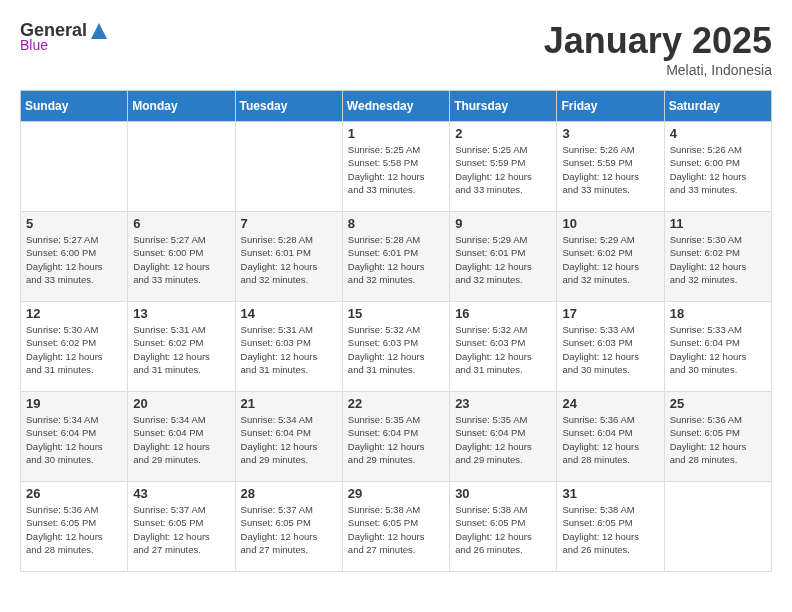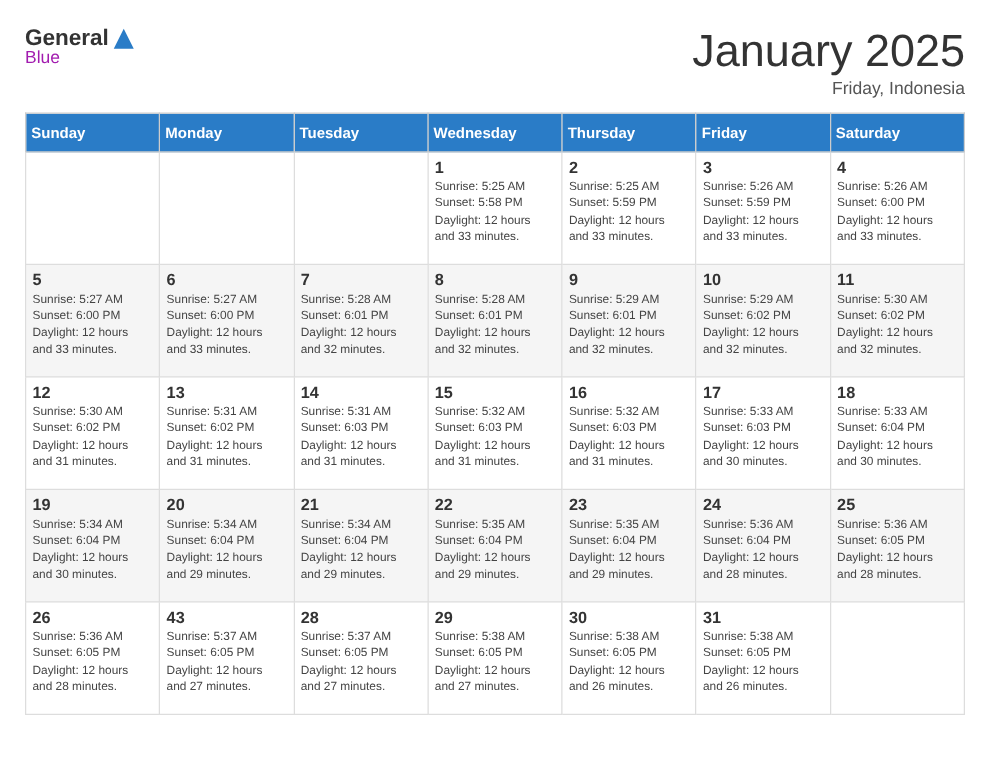--- a/index.html
+++ b/index.html
@@ -20,21 +20,21 @@
       display: flex;
       align-items: center;
     }
     .logo-general { color: #333; }
     .title-block {
       text-align: right;
     }
     .month-title {
       font-size: 36px;
       color: #333;
-      font-weight: normal;
+      font-weight: bold;
     }
     .subtitle {
       font-size: 14px;
       color: #555;
     }
     table {
       width: 100%;
       border-collapse: collapse;
       table-layout: fixed;
     }
@@ -81,21 +81,21 @@
         <span class="logo-general" style="font-size:18px;font-weight:bold;color:#333;">General</span>
         <svg width="20" height="20" viewBox="0 0 20 20" style="margin-left:2px;">
           <polygon points="2,18 10,2 18,18" fill="#2a7cc7"></polygon>
         </svg>
       </div>
       <div style="font-size:14px;font-weight:normal;color:#a21caf;margin-top:-4px;">Blue</div>
     </div>
   </div>
   <div class="title-block">
     <div class="month-title">January 2025</div>
-    <div class="subtitle">Friday, Indonesia</div>
+    <div class="subtitle">Melati, Indonesia</div>
   </div>
 </div>
 
 <table>
   <thead>
     <tr>
     <th>Sunday</th>
         <th>Monday</th>
         <th>Tuesday</th>
         <th>Wednesday</th>

